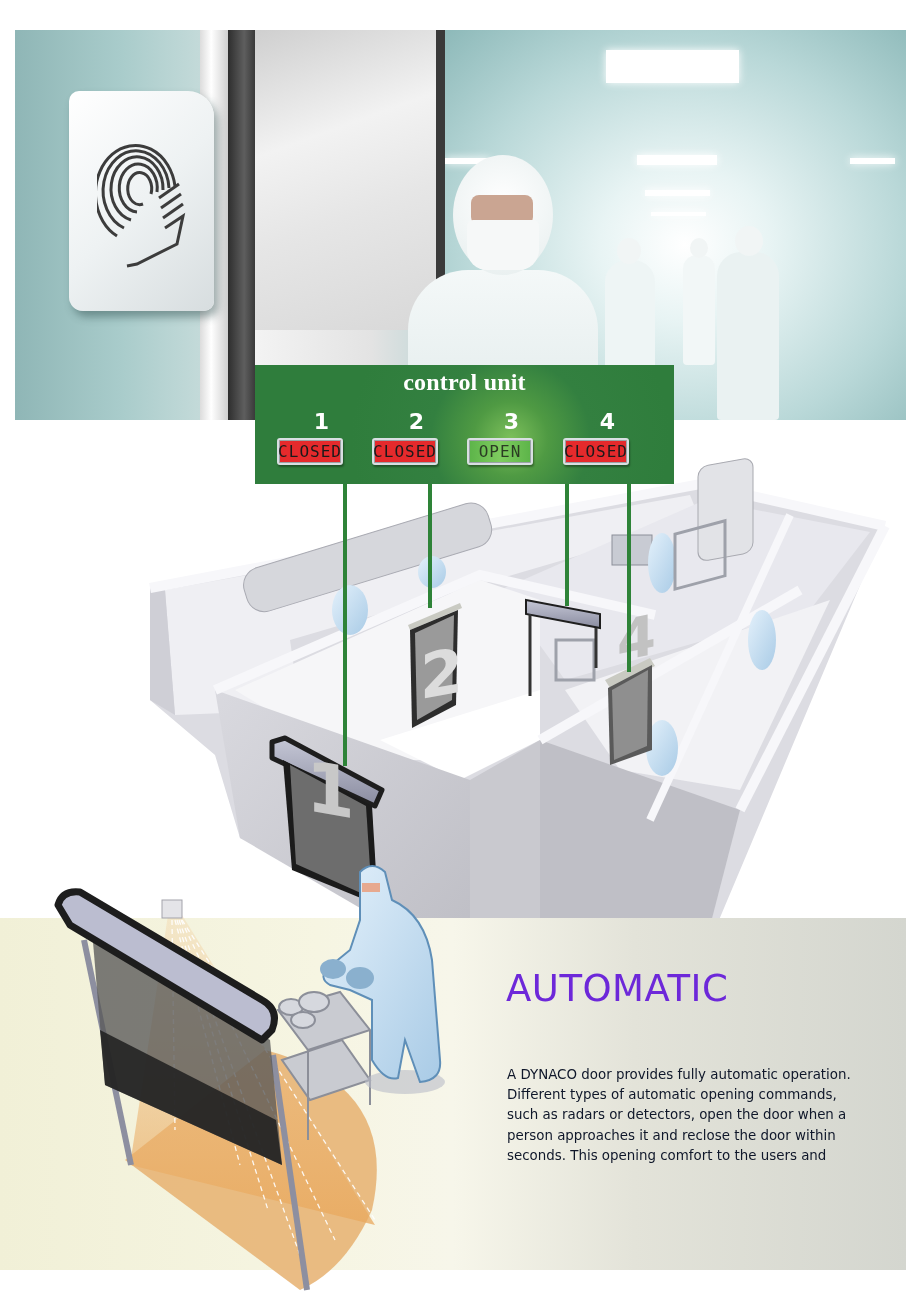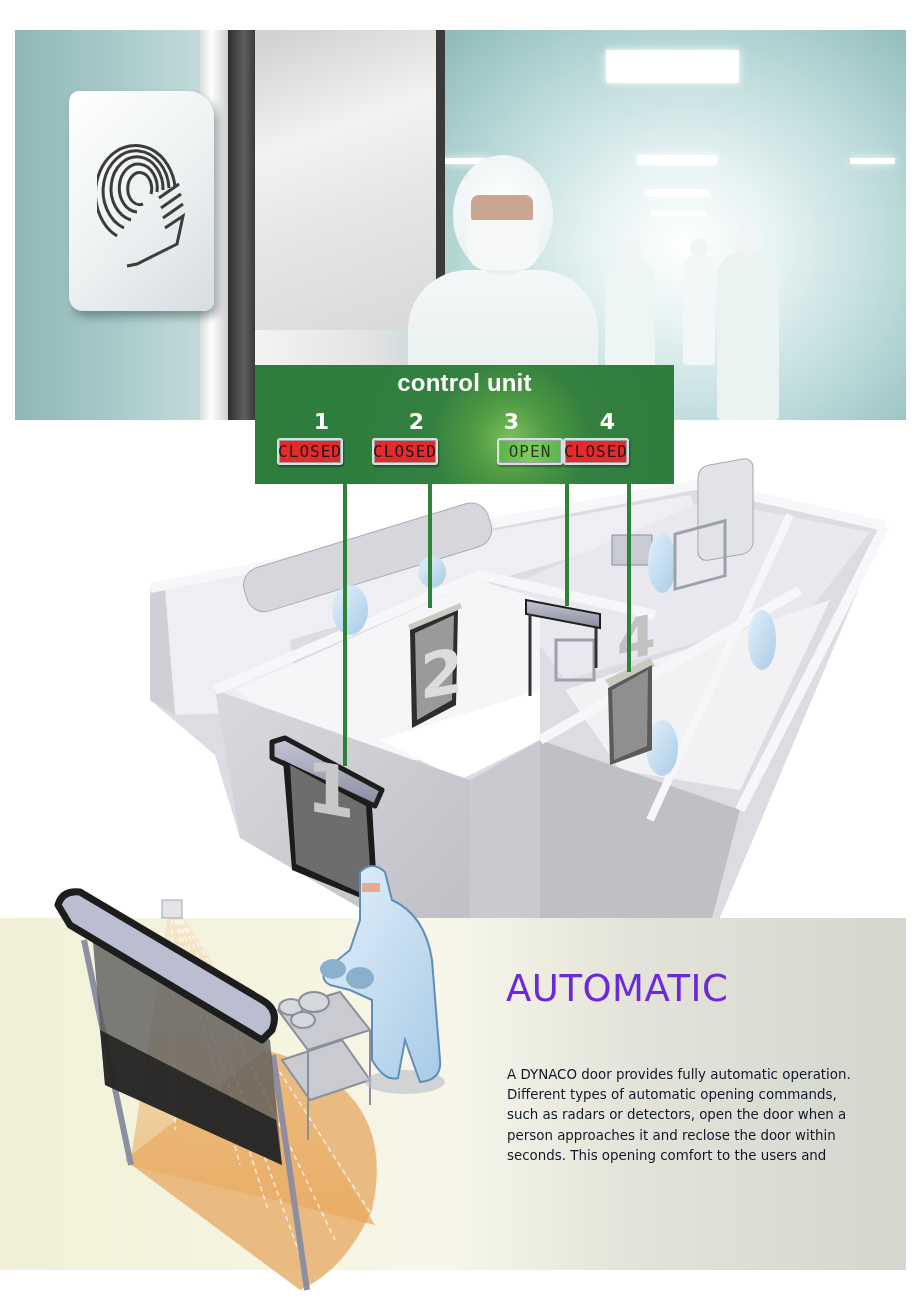--- a/index.html
+++ b/index.html
@@ -33,38 +33,38 @@
   .person { position: absolute; background: #f4f8f8; }
   .person-head { position: absolute; border-radius: 50%; background: #f1f5f5; }
 
   
   .control-unit {
     position: absolute; left: 255px; top: 365px; width: 419px; height: 119px;
     background: radial-gradient(circle at 61% 62%, #7dc05b 0%, #4f9a43 14%, #338040 30%, #2f7d3c 60%);
   }
   .control-title {
     position: absolute; left: 0; top: 4px; width: 100%; text-align: center;
-    color: #ffffff; font-family: Liberation Sans, sans-serif; font-weight: bold;
+    color: #ffffff; font-family: Liberation Serif, serif; font-weight: bold;
     font-size: 24px; letter-spacing: 0.2px;
   }
   .door-num {
     position: absolute; top: 44px; width: 89px; text-align: center;
     color: #ffffff; font-weight: bold; font-size: 22px;
     font-family: "DejaVu Sans", sans-serif;
   }
   .status-pill {
     position: absolute; top: 73px; width: 66px; height: 27px;
     border: 2px solid #d9dfe2; border-radius: 3px;
     box-shadow: 1px 2px 2px rgba(0,0,0,0.35), inset 0 0 0 1px #9aa3a6;
     display: flex; align-items: center; justify-content: center;
     font-family: "DejaVu Sans Mono", monospace; font-size: 16px;
     letter-spacing: 1px; color: #1a1a1a;
   }
   .status-closed { background: #e52a2c; }
-  .status-open { background: linear-gradient(90deg, #5cb449, #7fcc5f 50%, #5cb449); color: #2b3b23; margin-left: 30px; }
+  .status-open { background: linear-gradient(90deg, #5cb449, #7fcc5f 50%, #5cb449); color: #2b3b23; }
 
   .connector { position: absolute; width: 4px; background: #2e8338; }
 
   
   .plan { position: absolute; left: 0; top: 0; width: 920px; height: 1301px; }
 
   
   .band {
     position: absolute; left: 0; top: 918px; width: 906px; height: 352px;
     background: linear-gradient(90deg, #f1f0d7 0%, #f6f5e2 35%, #f7f6ea 50%, #e3e3d9 70%, #d4d6cf 100%);

